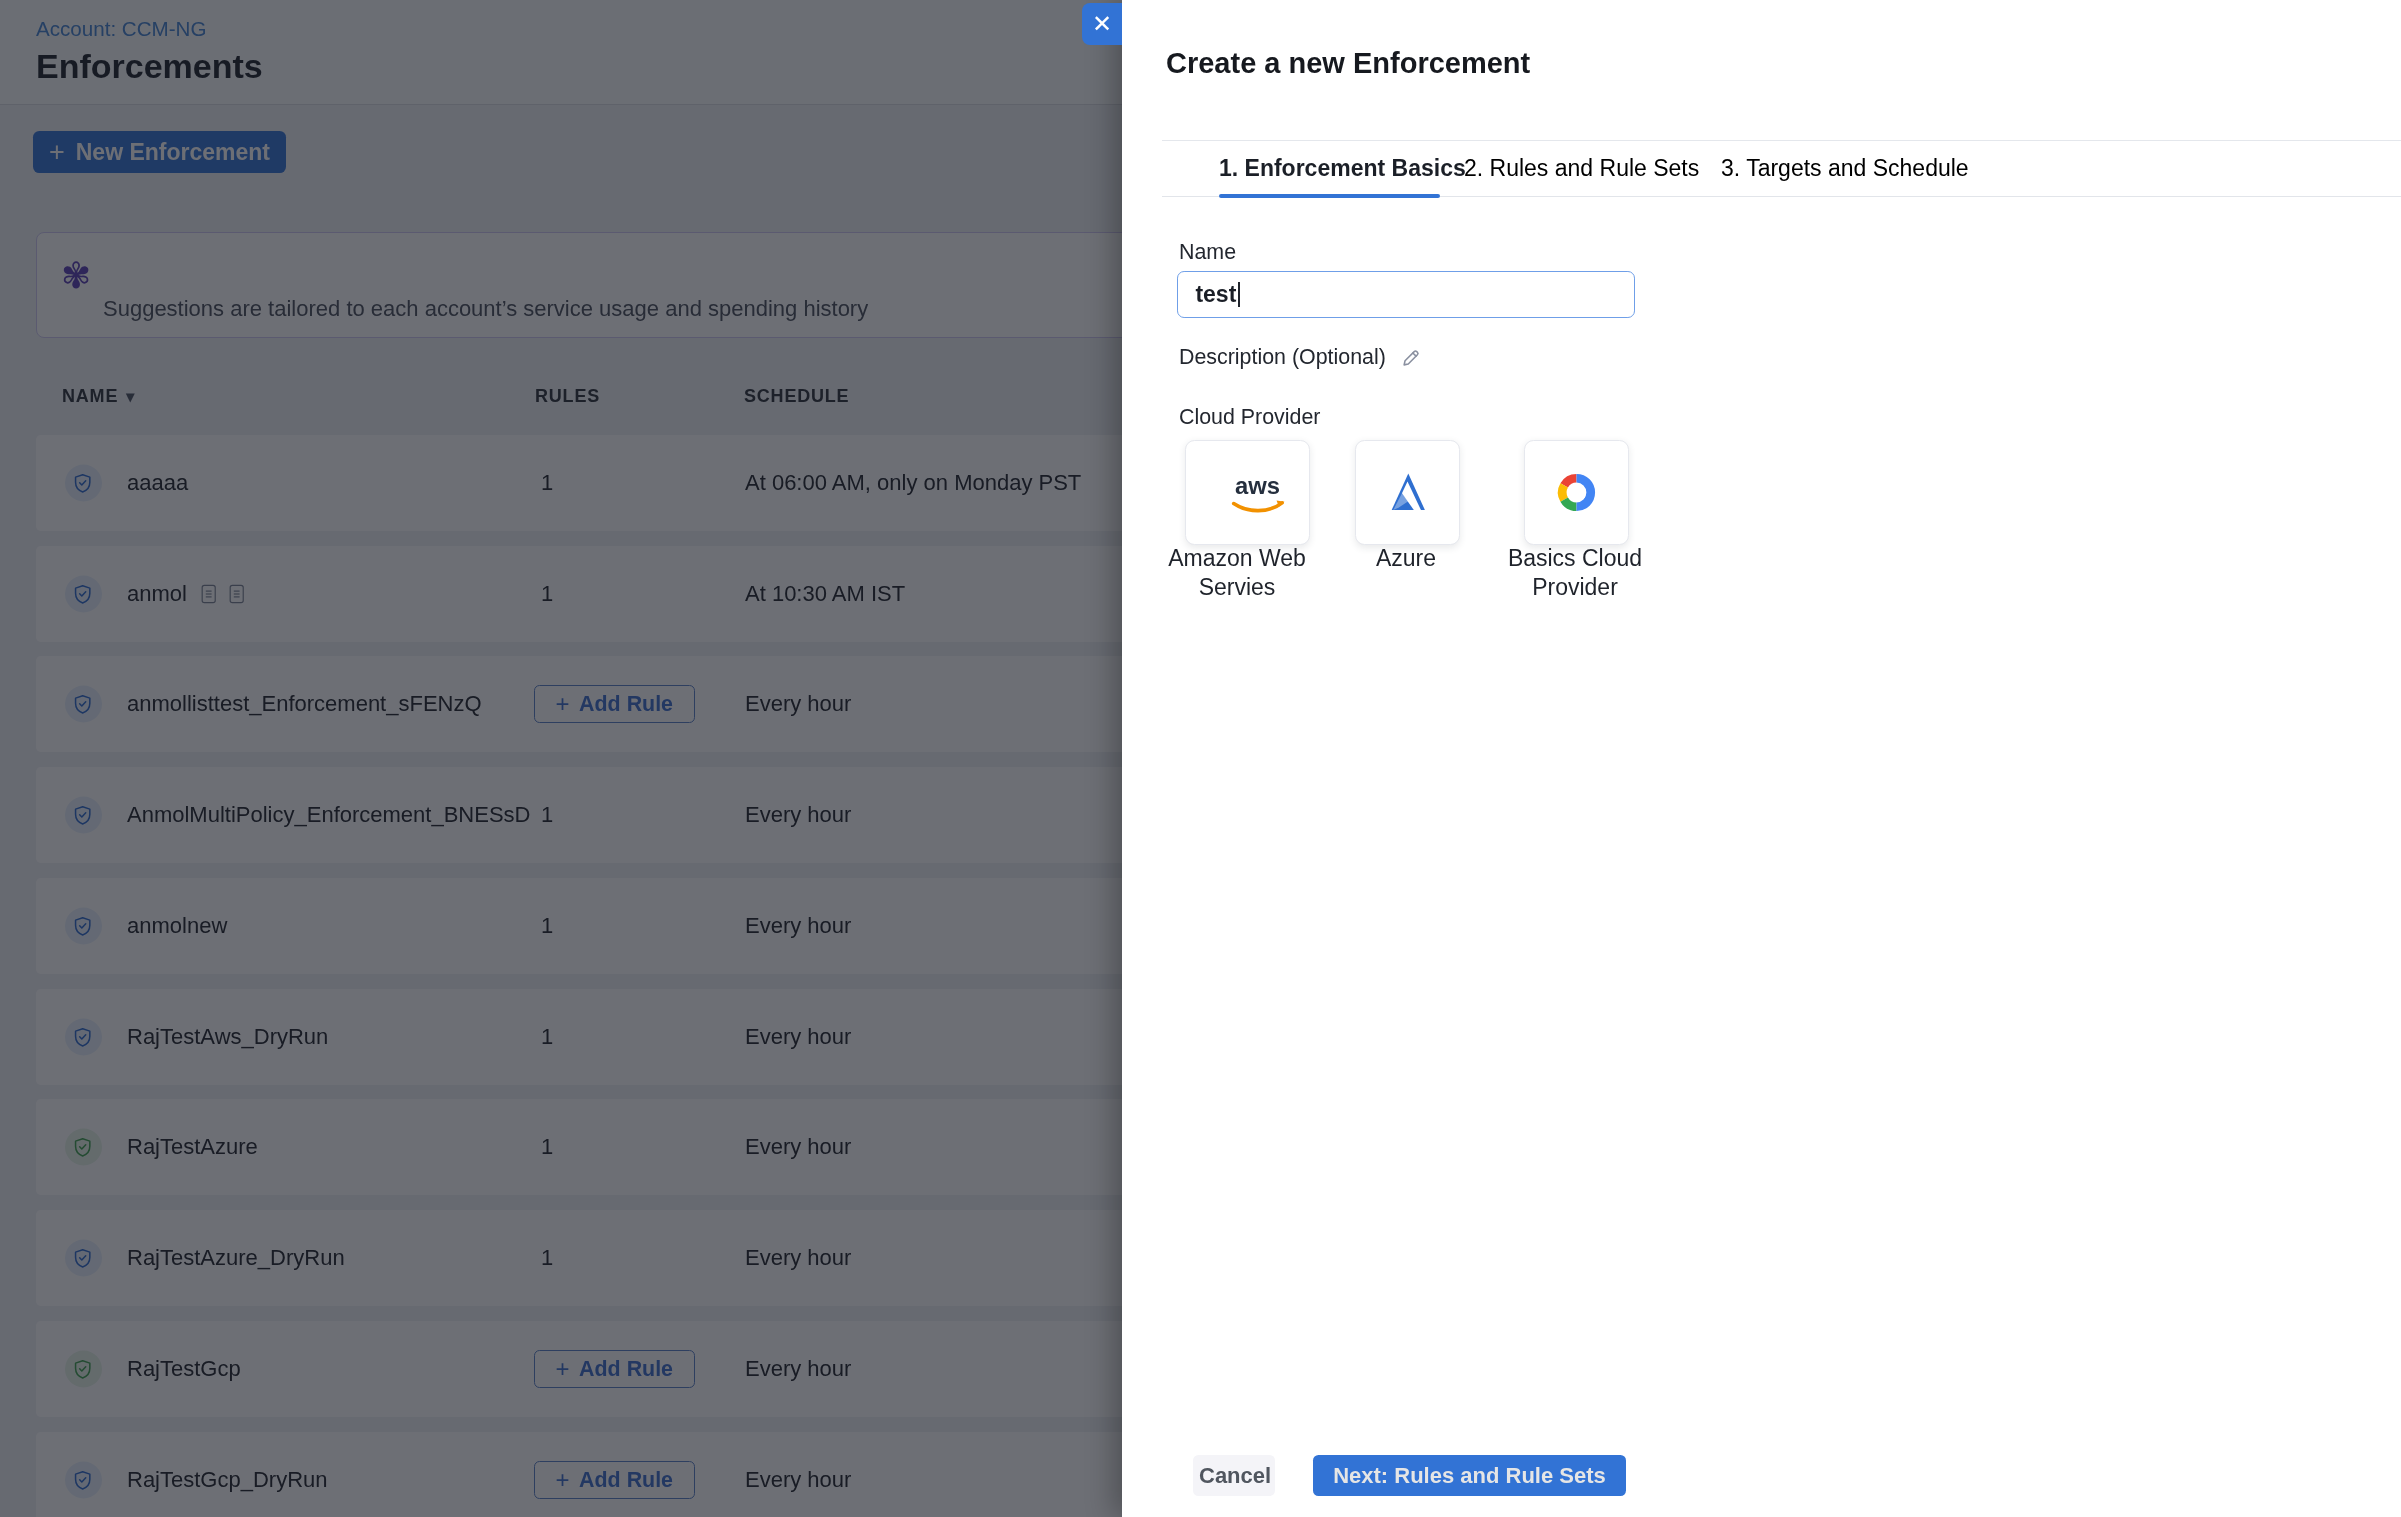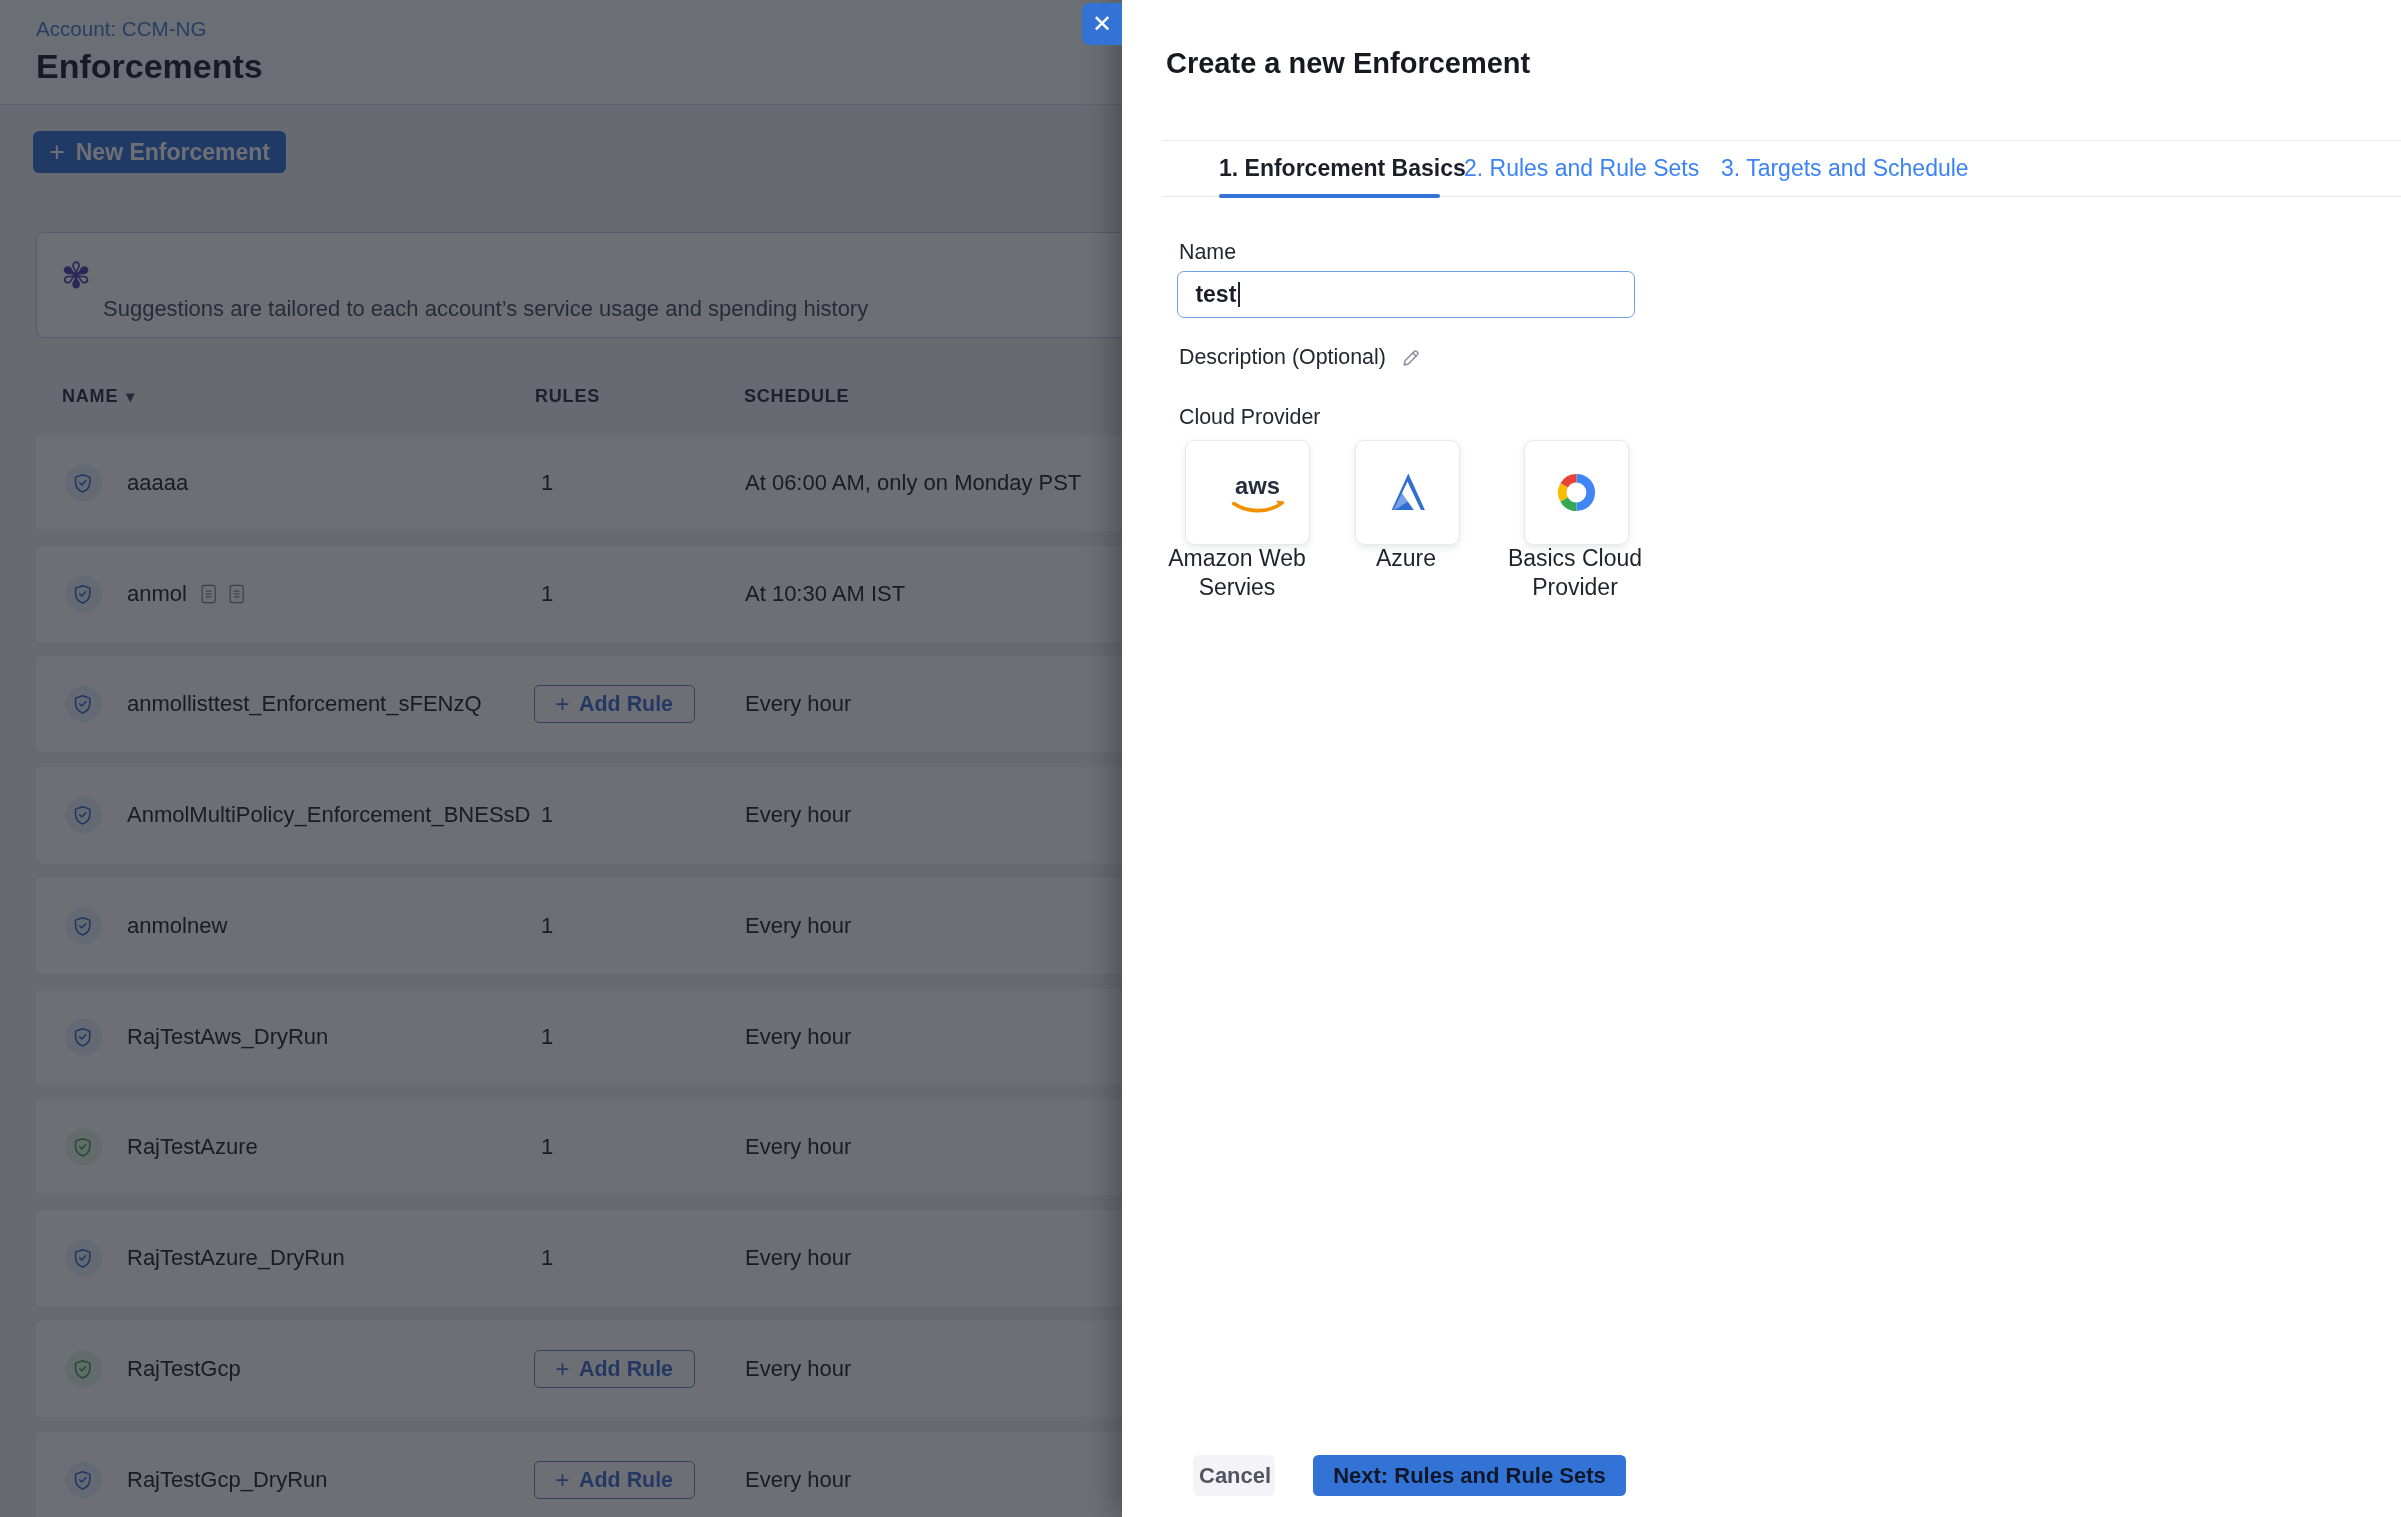--- a/index.html
+++ b/index.html
@@ -53,21 +53,21 @@
 
   
   .drawer{position:absolute;left:1122px;top:0;width:1280px;height:1517px;background:#FFFFFF;z-index:60;
           box-shadow:-9.5px 0 27px rgba(0,0,0,0.28);}
   .btn-close{position:absolute;left:-40px;top:3.2px;width:40px;height:42px;background:#3273D5;border:none;
              border-radius:8px 0 0 8px;color:#fff;font-size:24px;line-height:1;cursor:pointer;
              display:flex;align-items:center;justify-content:center;font-family:inherit;}
   .drawer-title{position:absolute;left:44px;top:47px;font-size:29px;font-weight:700;color:#16191F;}
   .tabbar{position:absolute;left:0;top:140px;width:1280px;height:55px;border-top:0.8px solid #E4E7EC;
           border-bottom:0.8px solid #E2E5EA;margin-left:40px;}
-  .tab{position:absolute;top:0;height:100%;display:flex;align-items:center;font-size:23px;color:#3b82f6;cursor:pointer;}
+  .tab{position:absolute;top:0;height:100%;display:flex;align-items:center;font-size:23px;color:#000000;cursor:pointer;}
   .tab.t1{left:57px;}
   .tab.t2{left:302px;}
   .tab.t3{left:559px;}
   .tab.active{color:#1B1F27;font-weight:700;}
   .tab-underline{position:absolute;left:57px;bottom:-1.6px;width:221px;height:4px;background:#3273D5;border-radius:2.4px;}
 
   .field-label{position:absolute;left:57px;font-size:21.4px;color:#23272F;}
   .lbl-name{top:240px;}
   .input-name{position:absolute;left:55px;top:271px;width:458px;height:47px;border:1.6px solid #6F9FE8;
               border-radius:7.1px;background:#fff;display:flex;align-items:center;padding-left:17.4px;box-sizing:border-box;font-weight:bold;}
@@ -85,21 +85,21 @@
   .pcard.azure{left:233px;}
   .pcard.gcp{left:402px;}
   .plabel{position:absolute;top:544px;width:190px;text-align:center;font-size:23px;color:#1F232B;line-height:29px;}
   .plabel.aws{left:20px;}
   .plabel.azure{left:189px;}
   .plabel.gcp{left:358px;}
 
   .footer-cancel{position:absolute;left:71px;top:1455px;width:82px;height:41px;background:#F4F4F8;border:none;
                  border-radius:5.5px;color:#50565F;font-size:22px;font-weight:700;font-family:inherit;cursor:pointer;}
   .footer-next{position:absolute;left:191px;top:1455px;width:313px;height:41px;background:#3273D5;border:none;
-               border-radius:5.5px;color:#0f172a;font-size:22px;font-weight:700;font-family:inherit;cursor:pointer;}
+               border-radius:5.5px;color:#e5e5e5;font-size:22px;font-weight:700;font-family:inherit;cursor:pointer;}
 </style>
 </head>
 <body>
 
 <div class="stage">
 
   <div class="page-header"></div>
   <a class="breadcrumb">Account: CCM-NG</a>
   <div class="page-title">Enforcements</div>
 

